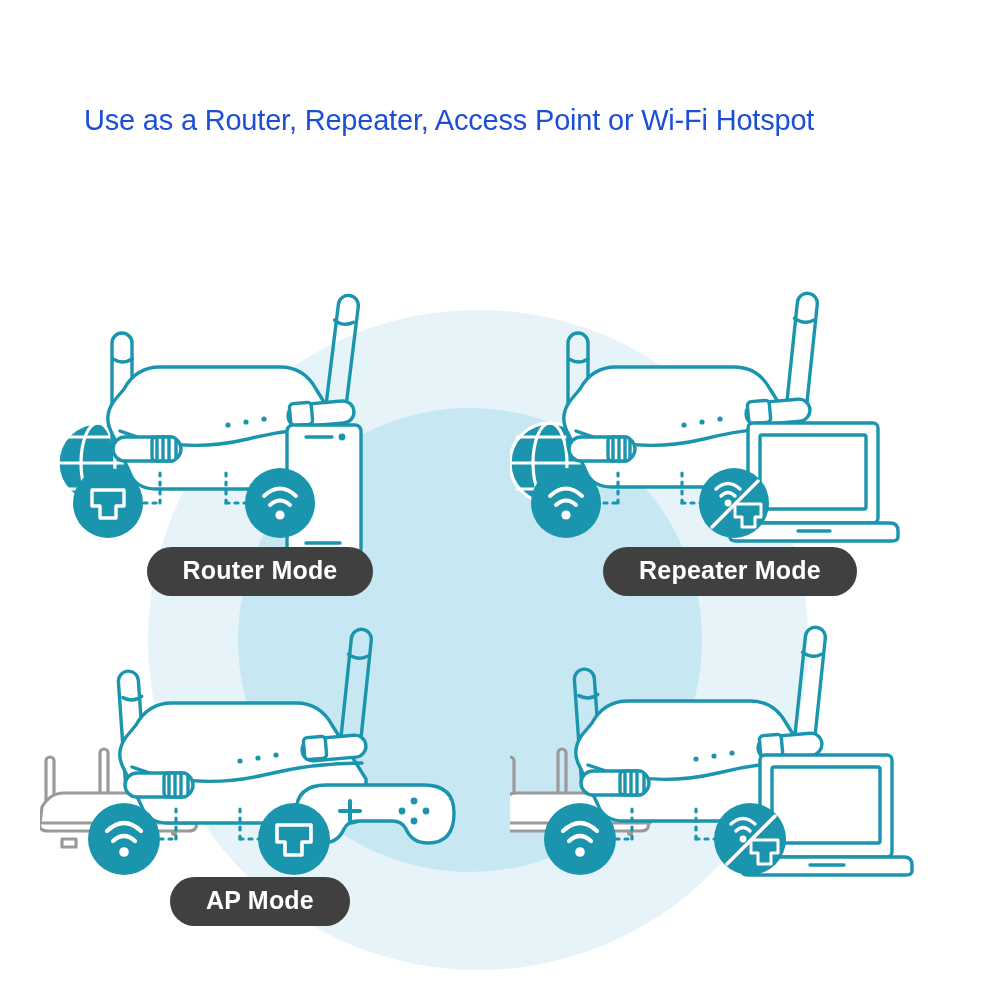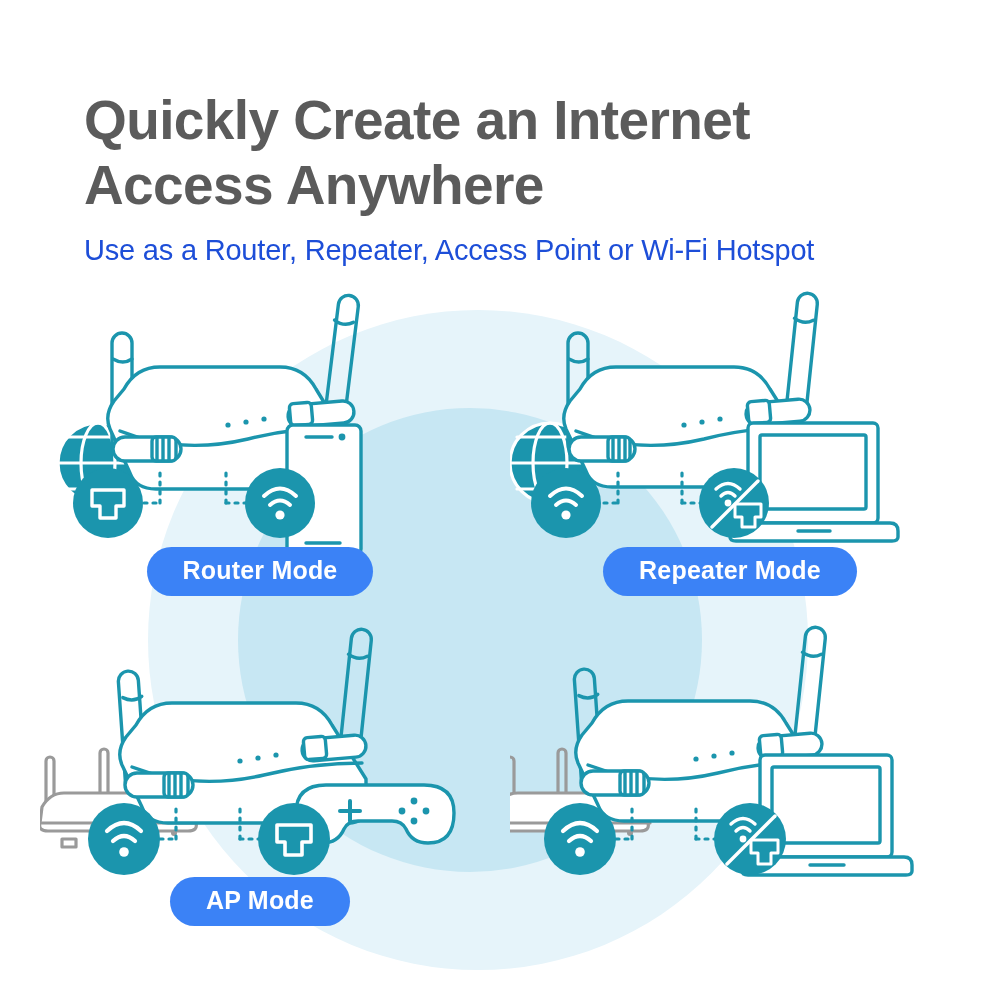--- a/index.html
+++ b/index.html
@@ -53,41 +53,39 @@
   .scene { position: absolute; left: 0; top: 0; width: 440px; height: 270px; }
 
   .label-wrap {
     position: absolute;
     left: 0; top: 262px;
     width: 440px;
     text-align: center;
   }
   .mode-pill {
     display: inline-block;
-    background: #3b82f6;
+    background: #404040;
     color: #ffffff;
     font-size: 25px;
     font-weight: bold;
     letter-spacing: 0.2px;
     padding: 11px 36px 13px 36px;
     border-radius: 30px;
     line-height: 1;
   }
 </style>
 </head>
 <body>
 
 <svg class="bg-circles" viewBox="0 0 1000 1000">
   <circle cx="478" cy="640" r="330" fill="#e6f4fa"></circle>
   <circle cx="470" cy="640" r="232" fill="#c7e7f3"></circle>
 </svg>
 
 <div class="header">
-  <h1 class="headline">Quickly Create an Internet
-Access Anywhere</h1>
   <p class="subhead">Use as a Router, Repeater, Access Point or Wi-Fi Hotspot</p>
 </div>
 
 <div class="panels">
 
   <div class="panel panel-tl">
     <svg class="scene" viewBox="0 0 440 270">
       <g fill="none" stroke="#1b95ad" stroke-width="3.4" stroke-linecap="round" stroke-linejoin="round">
 
         <g>

